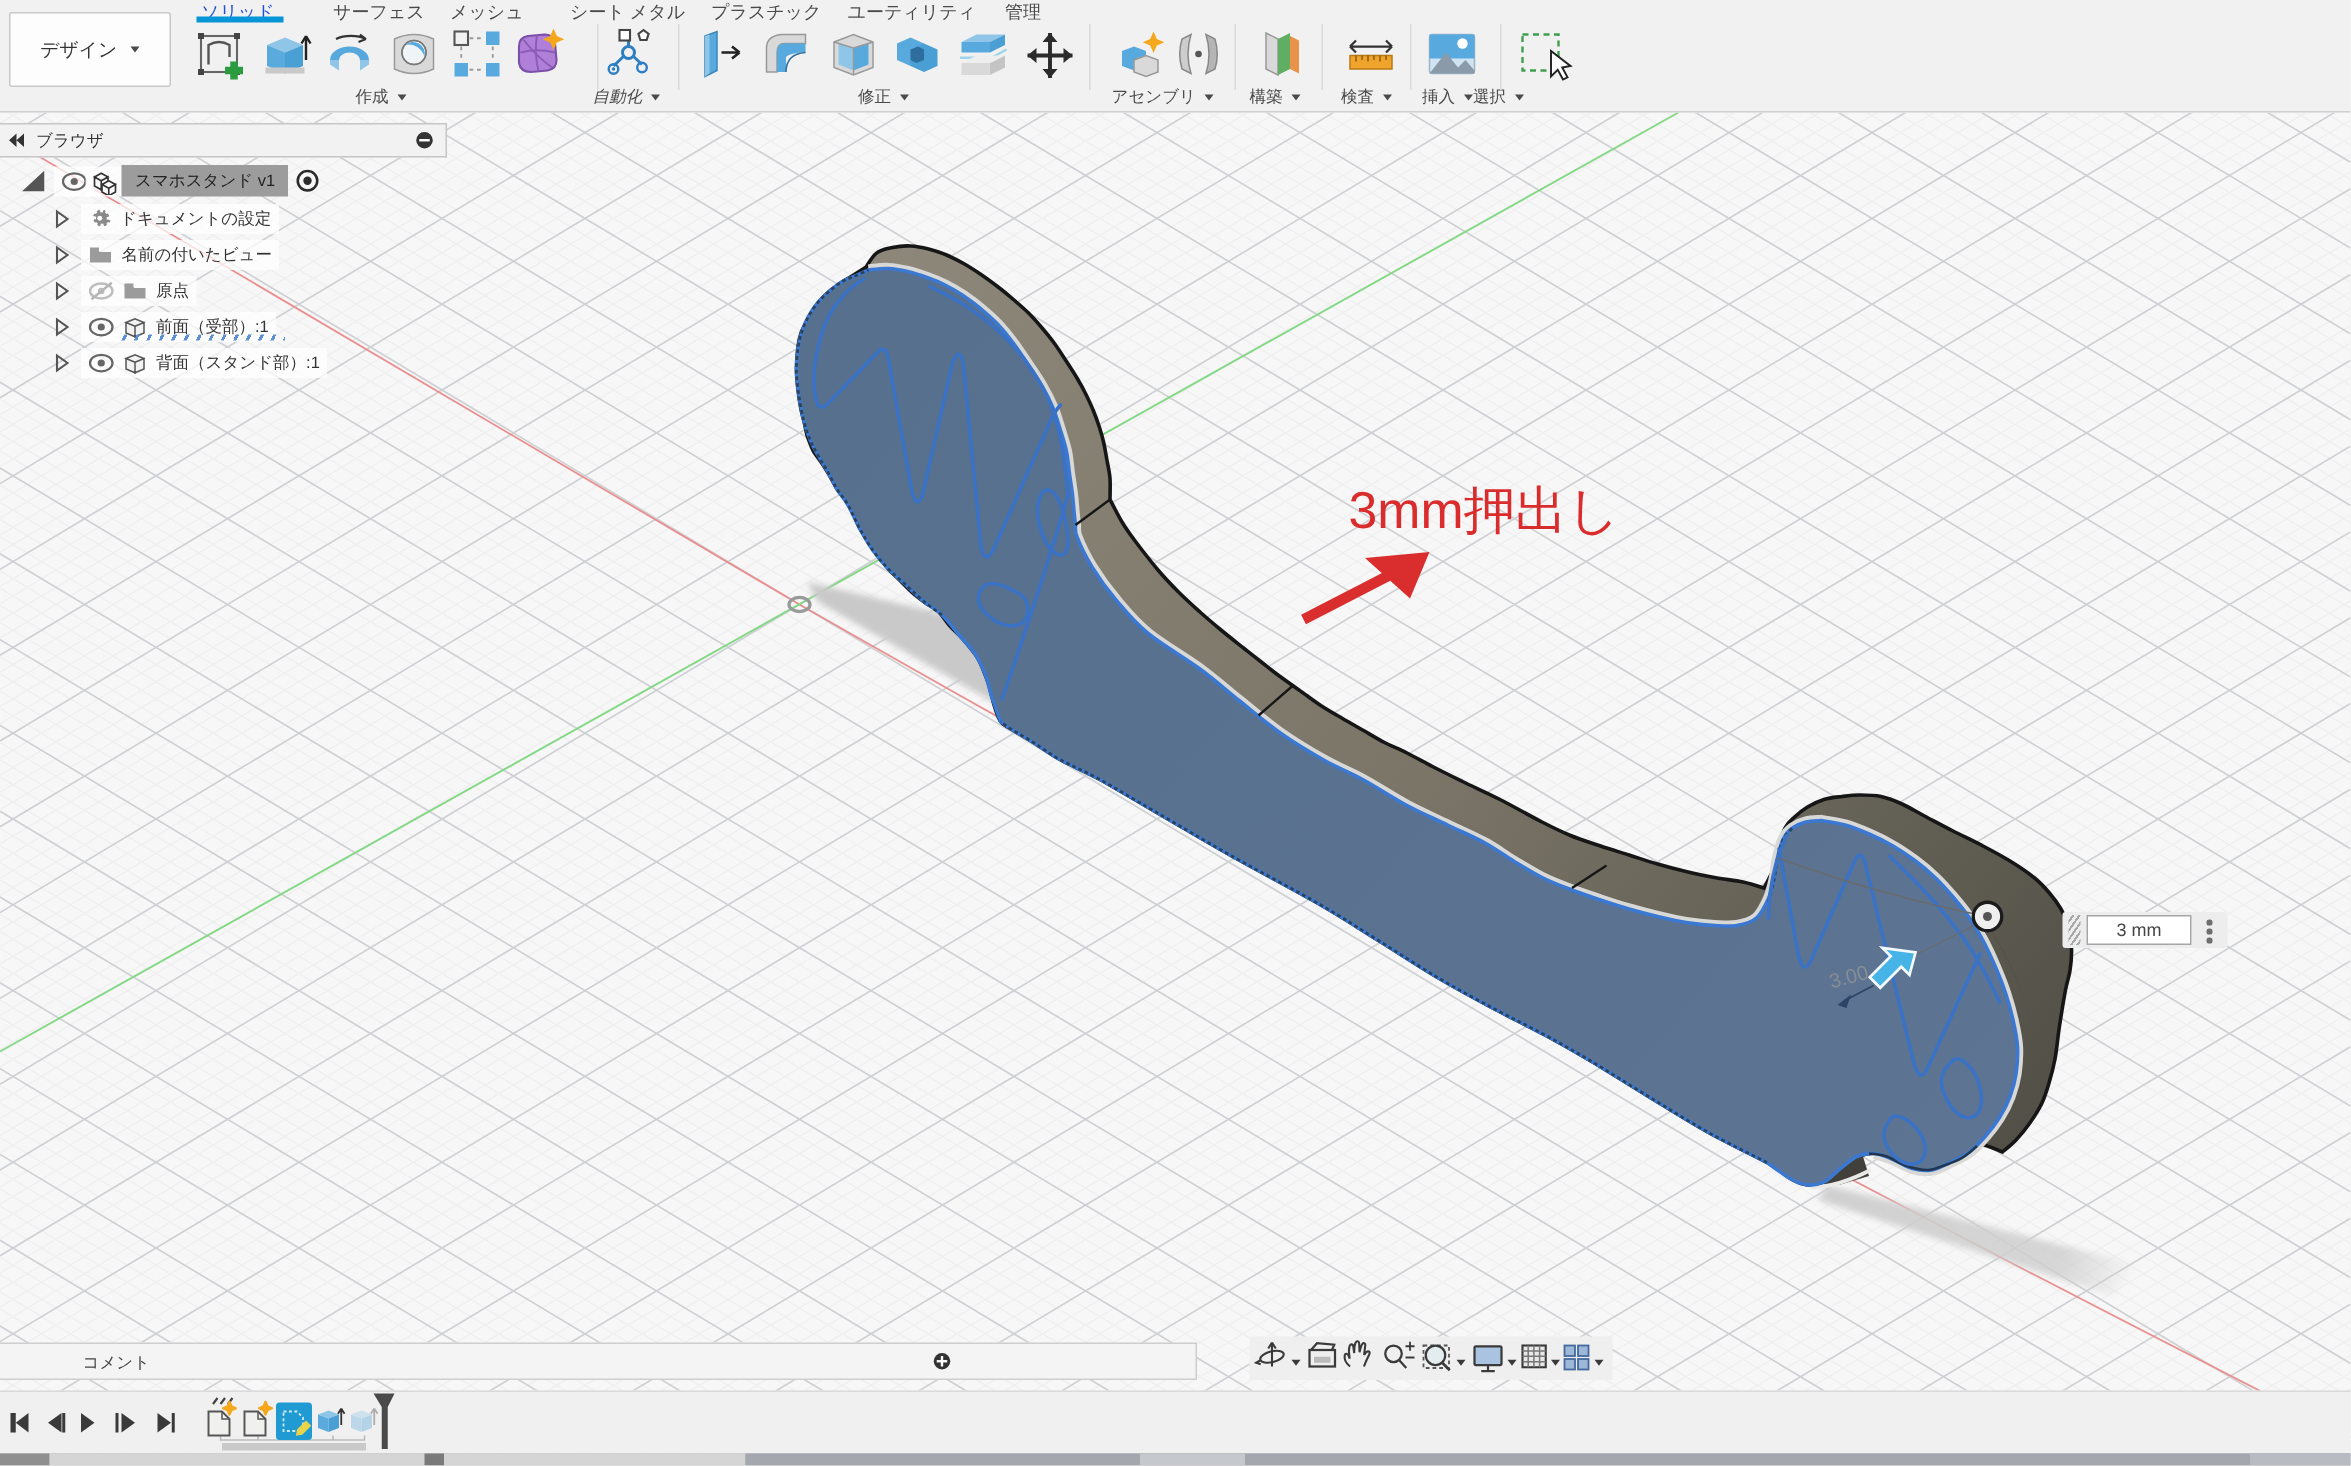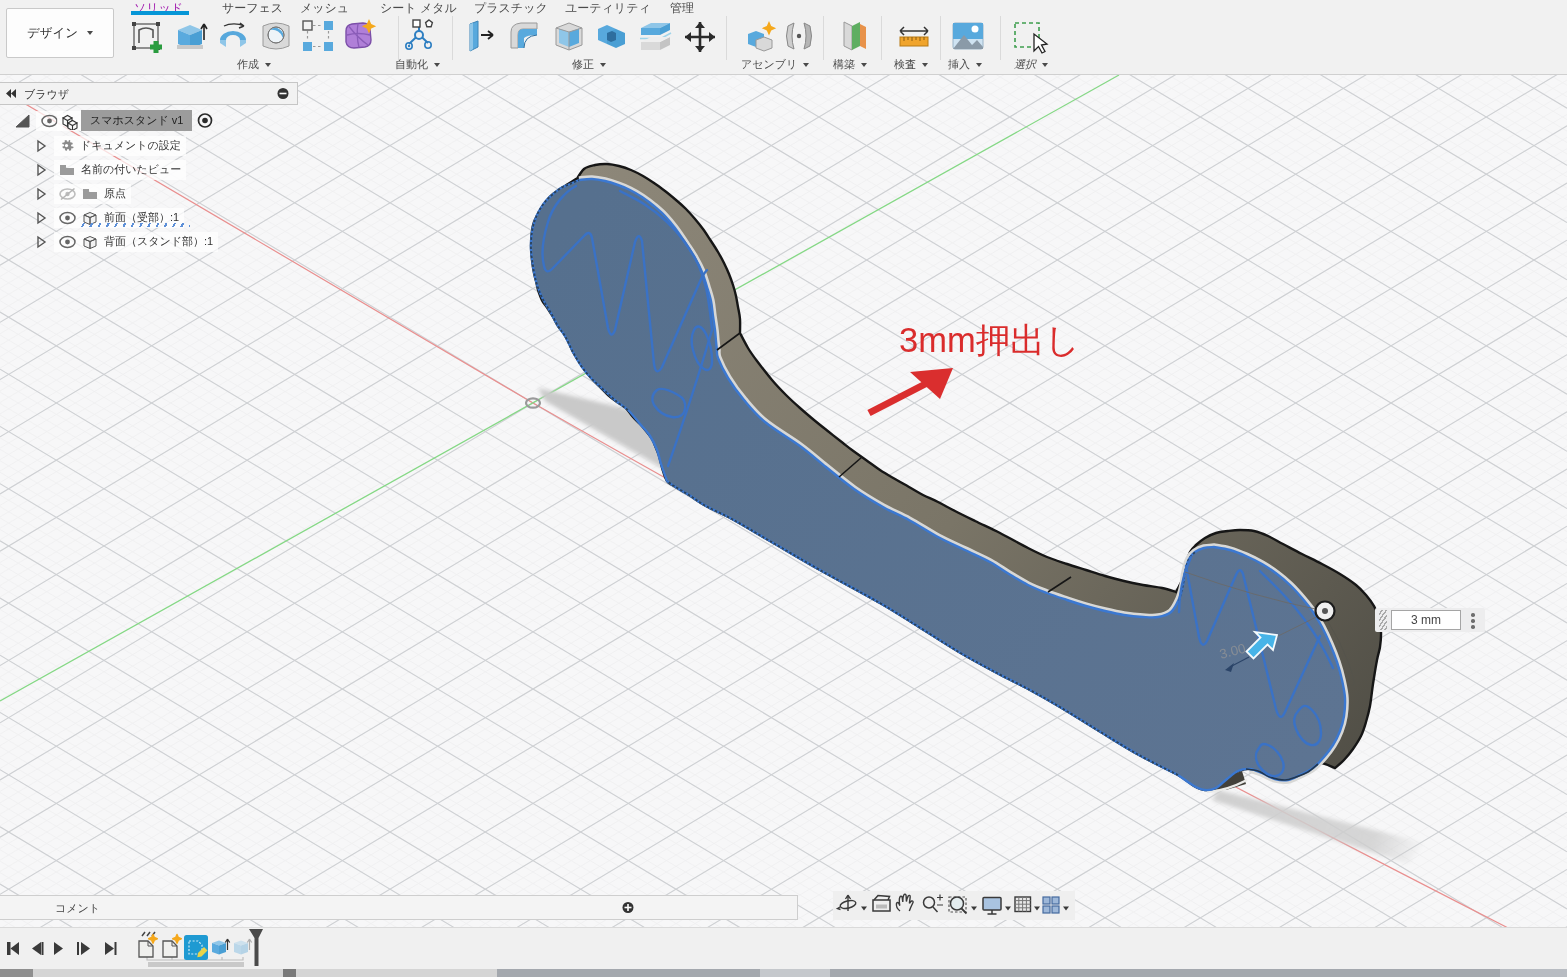--- a/index.html
+++ b/index.html
@@ -5,21 +5,21 @@
 * { margin:0; padding:0; box-sizing:border-box; }
 html,body { width:1567px; height:977px; overflow:hidden; font-family:"Liberation Sans", sans-serif; background:#f1f1f1;}
 #page { position:relative; width:1567px; height:977px; background:#f1f1f1; }
 #canvas {
   position:absolute; left:0; top:75px; width:1567px; height:894px;
   background:#f7f7f8; overflow:hidden;
 }
 #overlay { position:absolute; left:0; top:0; width:1567px; height:977px; }
 #toolbar { position:absolute; left:0; top:0; width:1567px; height:75px; background:#f1f1f1; border-bottom:1px solid #d0d0d0; }
 .tab { position:absolute; top:0px; font-size:12px; color:#4a4a4a; }
-.tab.active { color:#a21caf; }
+.tab.active { color:#1d4ed8; }
 #tabline { position:absolute; left:131px; top:11px; width:58px; height:3.5px; background:#0696d7; }
 #designbox { position:absolute; left:6px; top:8px; width:108px; height:50px; background:#fdfdfd; border:1px solid #c9c9c9; border-radius:2px; font-size:12.5px; color:#333; display:flex; align-items:center; justify-content:center; gap:6px; }
 .glabel { position:absolute; top:57px; font-size:11px; color:#4a4a4a; white-space:nowrap; }
 .vsep { position:absolute; top:16px; width:1px; height:44px; background:#dadada; }
 .ticon { position:absolute; top:18px; }
 .car { display:inline-block; width:0; height:0; border-left:3.5px solid transparent; border-right:3.5px solid transparent; border-top:4px solid #4a4a4a; vertical-align:middle; margin-left:3px; margin-bottom:1px;}
 #bheader { position:absolute; left:0; top:82px; width:298px; height:23px; background:#f2f2f2; border:1px solid #c6c6c6; border-left:none; }
 .trow { position:absolute; font-size:11px; color:#333; height:21px; display:flex; align-items:center; }
 .chip { background:rgba(255,255,255,0.72); padding:0 5px; height:20px; display:flex; align-items:center; white-space:nowrap; }
 #comment { position:absolute; left:0; top:895px; width:798px; height:25px; background:#f4f4f4; border:1px solid #cecece; border-left:none; }
@@ -497,27 +497,27 @@
     <div id="designbox">デザイン<span class="car"></span></div>
     <span class="tab active" style="left:134px;">ソリッド</span>
     <div id="tabline"></div>
     <span class="tab" style="left:222px;">サーフェス</span>
     <span class="tab" style="left:300px;">メッシュ</span>
     <span class="tab" style="left:380px;">シート メタル</span>
     <span class="tab" style="left:474px;">プラスチック</span>
     <span class="tab" style="left:565px;">ユーティリティ</span>
     <span class="tab" style="left:670px;">管理</span>
     <span class="glabel" style="left:237px;">作成 <span class="car"></span></span>
-    <span class="glabel" style="left:395px;">自動化 <span class="car"></span></span>
+    <span class="glabel" style="left:395px;font-style:italic;">自動化 <span class="car"></span></span>
     <span class="glabel" style="left:572px;">修正 <span class="car"></span></span>
     <span class="glabel" style="left:741px;">アセンブリ <span class="car"></span></span>
     <span class="glabel" style="left:833px;">構築 <span class="car"></span></span>
     <span class="glabel" style="left:894px;">検査 <span class="car"></span></span>
     <span class="glabel" style="left:948px;">挿入 <span class="car"></span></span>
-    <span class="glabel" style="left:1014px;font-style:italic;">選択 <span class="car"></span></span>
+    <span class="glabel" style="left:982px;">選択 <span class="car"></span></span>
     <div class="vsep" style="left:398px;"></div>
     <div class="vsep" style="left:452px;"></div>
     <div class="vsep" style="left:726px;"></div>
     <div class="vsep" style="left:823px;"></div>
     <div class="vsep" style="left:881px;"></div>
     <div class="vsep" style="left:940px;"></div>
     <div class="vsep" style="left:1000px;"></div>
 
     <svg class="ticon" style="left:130px;" width="36" height="36">
       <rect x="4" y="6" width="24" height="24" fill="none" stroke="#666" stroke-width="1.4"></rect>

